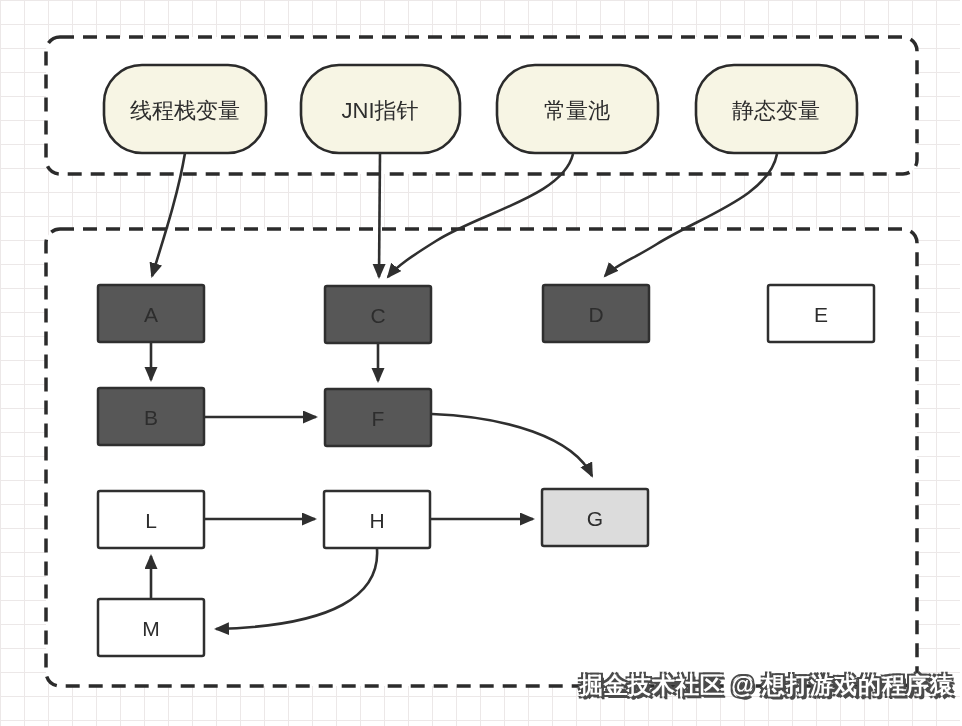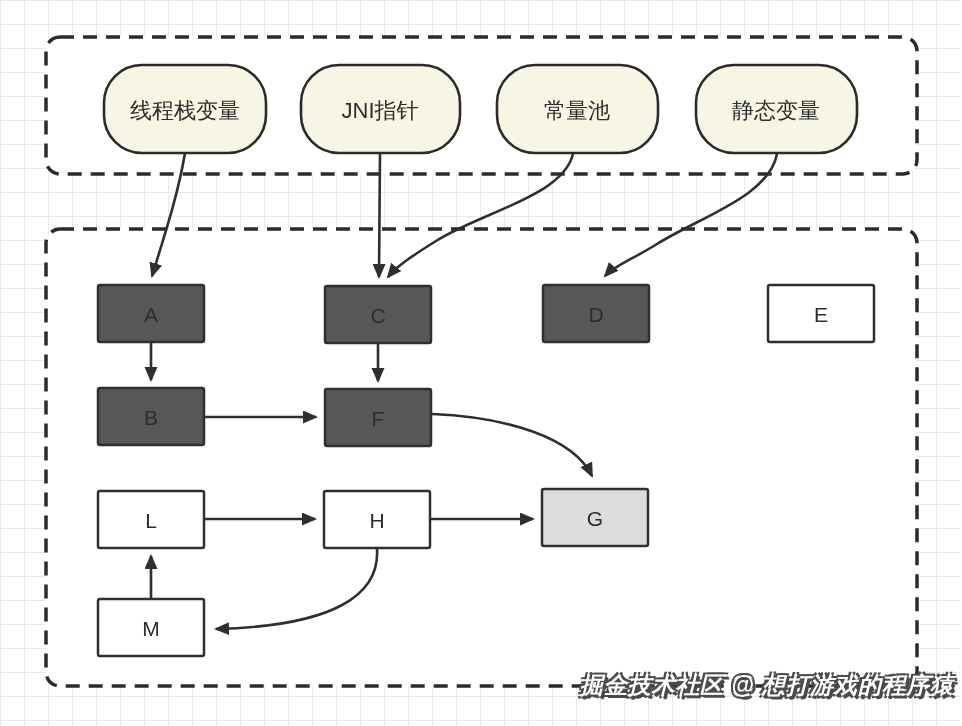--- a/index.html
+++ b/index.html
@@ -26,21 +26,20 @@
   .watermark{
     position:absolute;
     top:670px;right:6px;
     font-size:23px;font-weight:bold;letter-spacing:1px;
     color:#ffffff;
     text-shadow:
       -2px -2px 0 #4a4a4a, 2px -2px 0 #4a4a4a,
       -2px 2px 0 #4a4a4a, 2px 2px 0 #4a4a4a,
       3px 3px 0 #4a4a4a;
     white-space:nowrap;
-    font-style:italic;
   }
 </style>
 </head>
 <body>
 
 <div class="canvas">
   <svg width="962" height="726" viewBox="0 0 962 726">
     <defs>
       <marker id="arrow" markerUnits="userSpaceOnUse" markerWidth="16" markerHeight="14" refX="13" refY="6.5" orient="auto">
         <path d="M0,0 L15,6.5 L0,13 Z" fill="#2f2f2f"></path>

